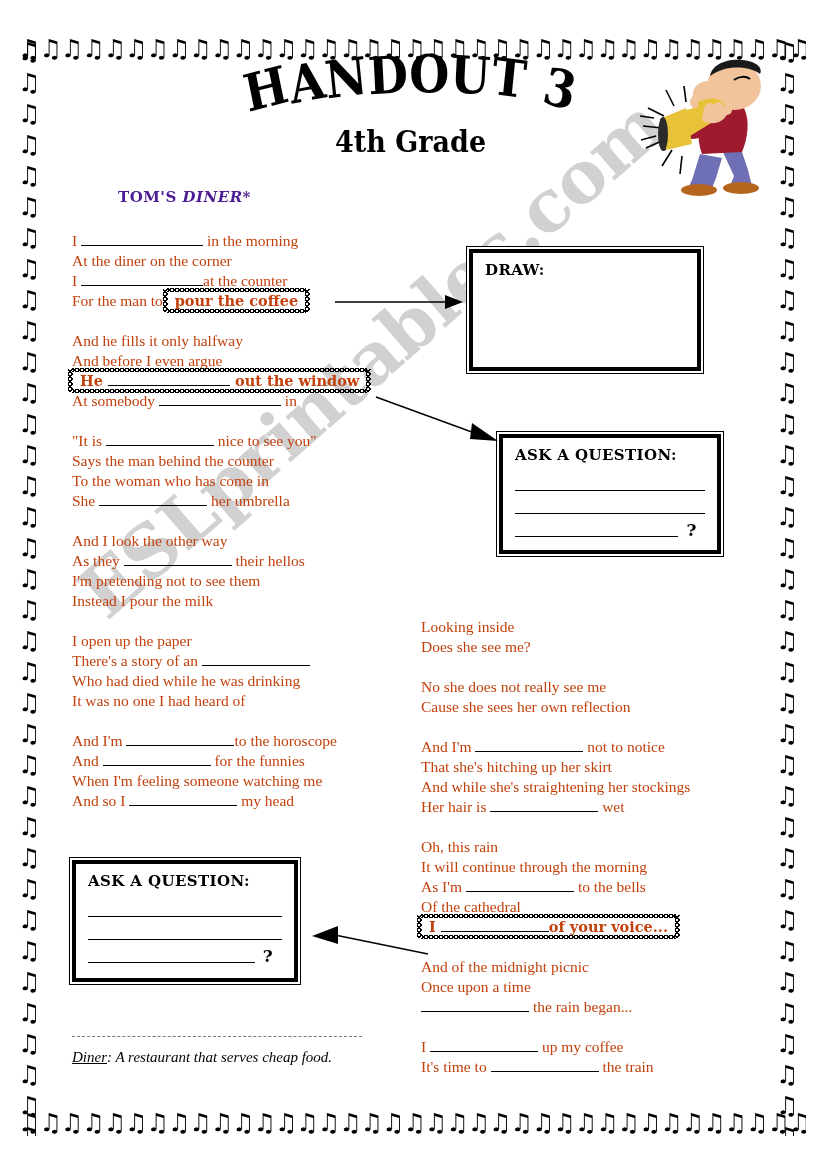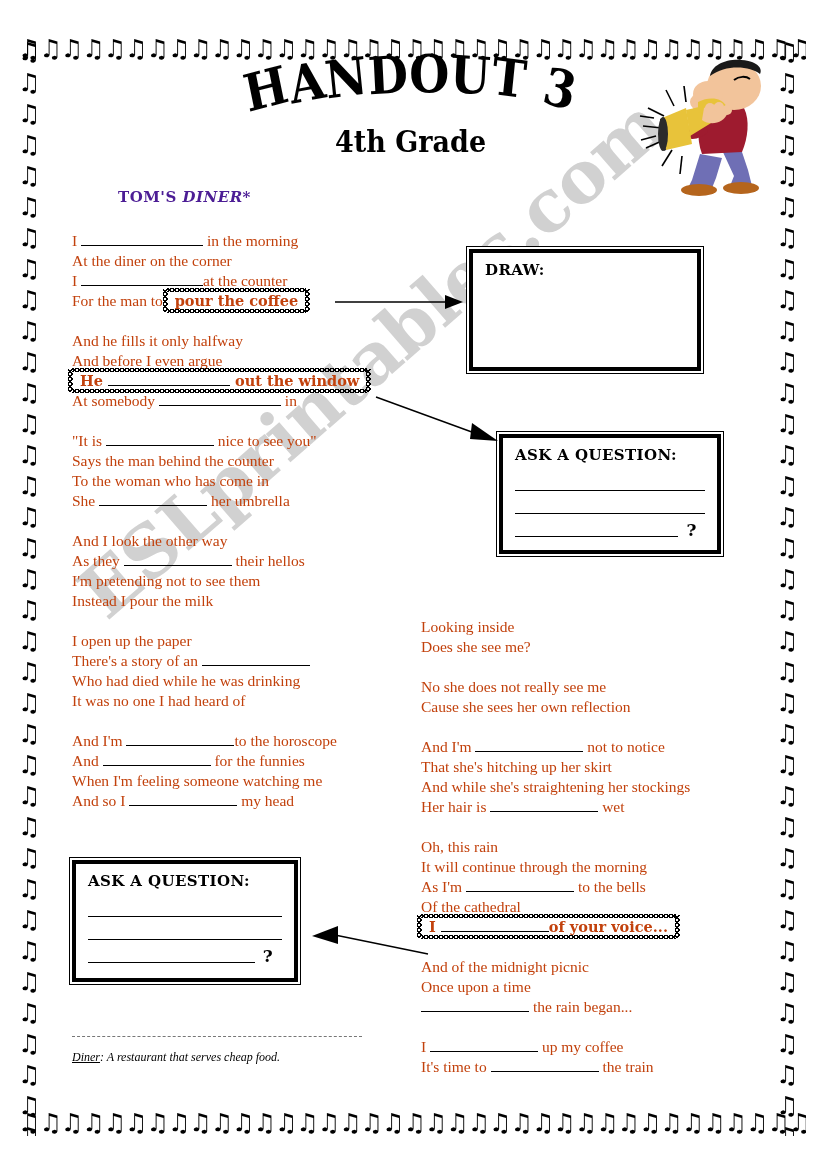--- a/index.html
+++ b/index.html
@@ -218,21 +218,21 @@
   }
   #footnote-rule {
     border-top: 1px dashed #777;
     width: 290px;
     height: 0;
     margin-bottom: 12px;
   }
   #footnote-text {
     font-family: "Liberation Serif", serif;
     font-style: italic;
-    font-size: 12px;
+    font-size: 15px;
     line-height: 16px;
     color: #000;
   }
   #footnote-text .term {
     text-decoration: underline;
     font-style: italic;
   }
 
   
   #watermark {

